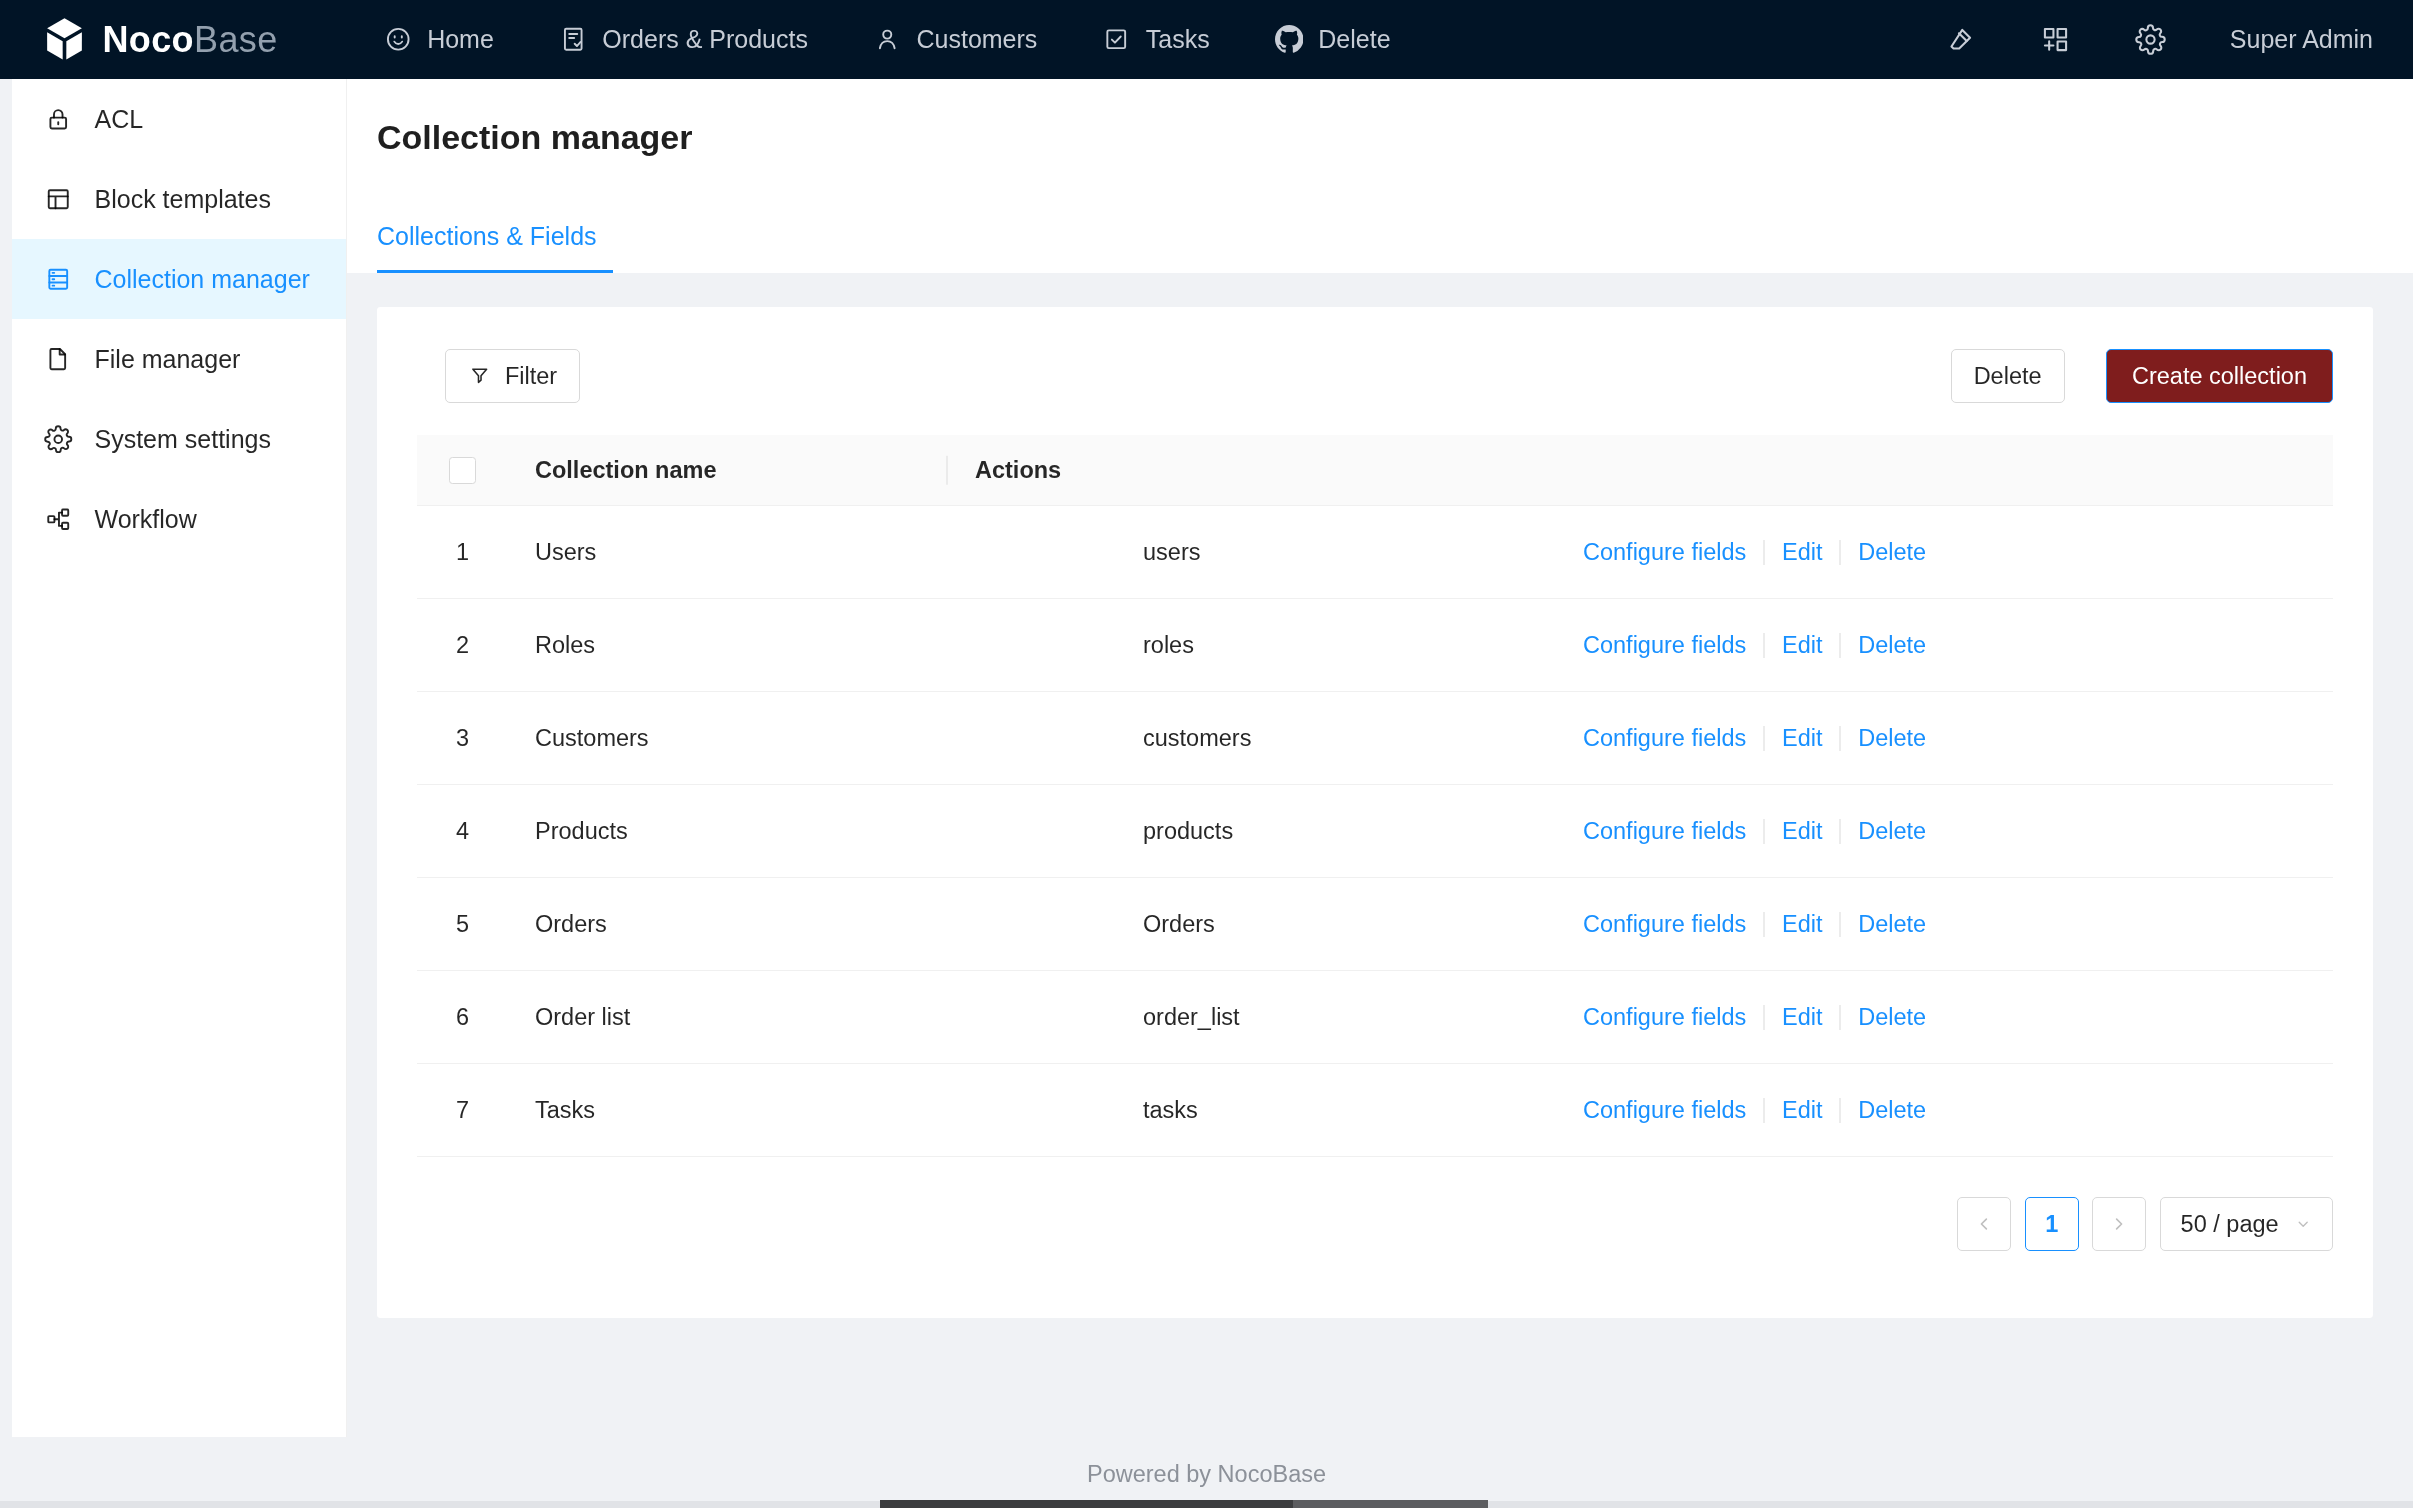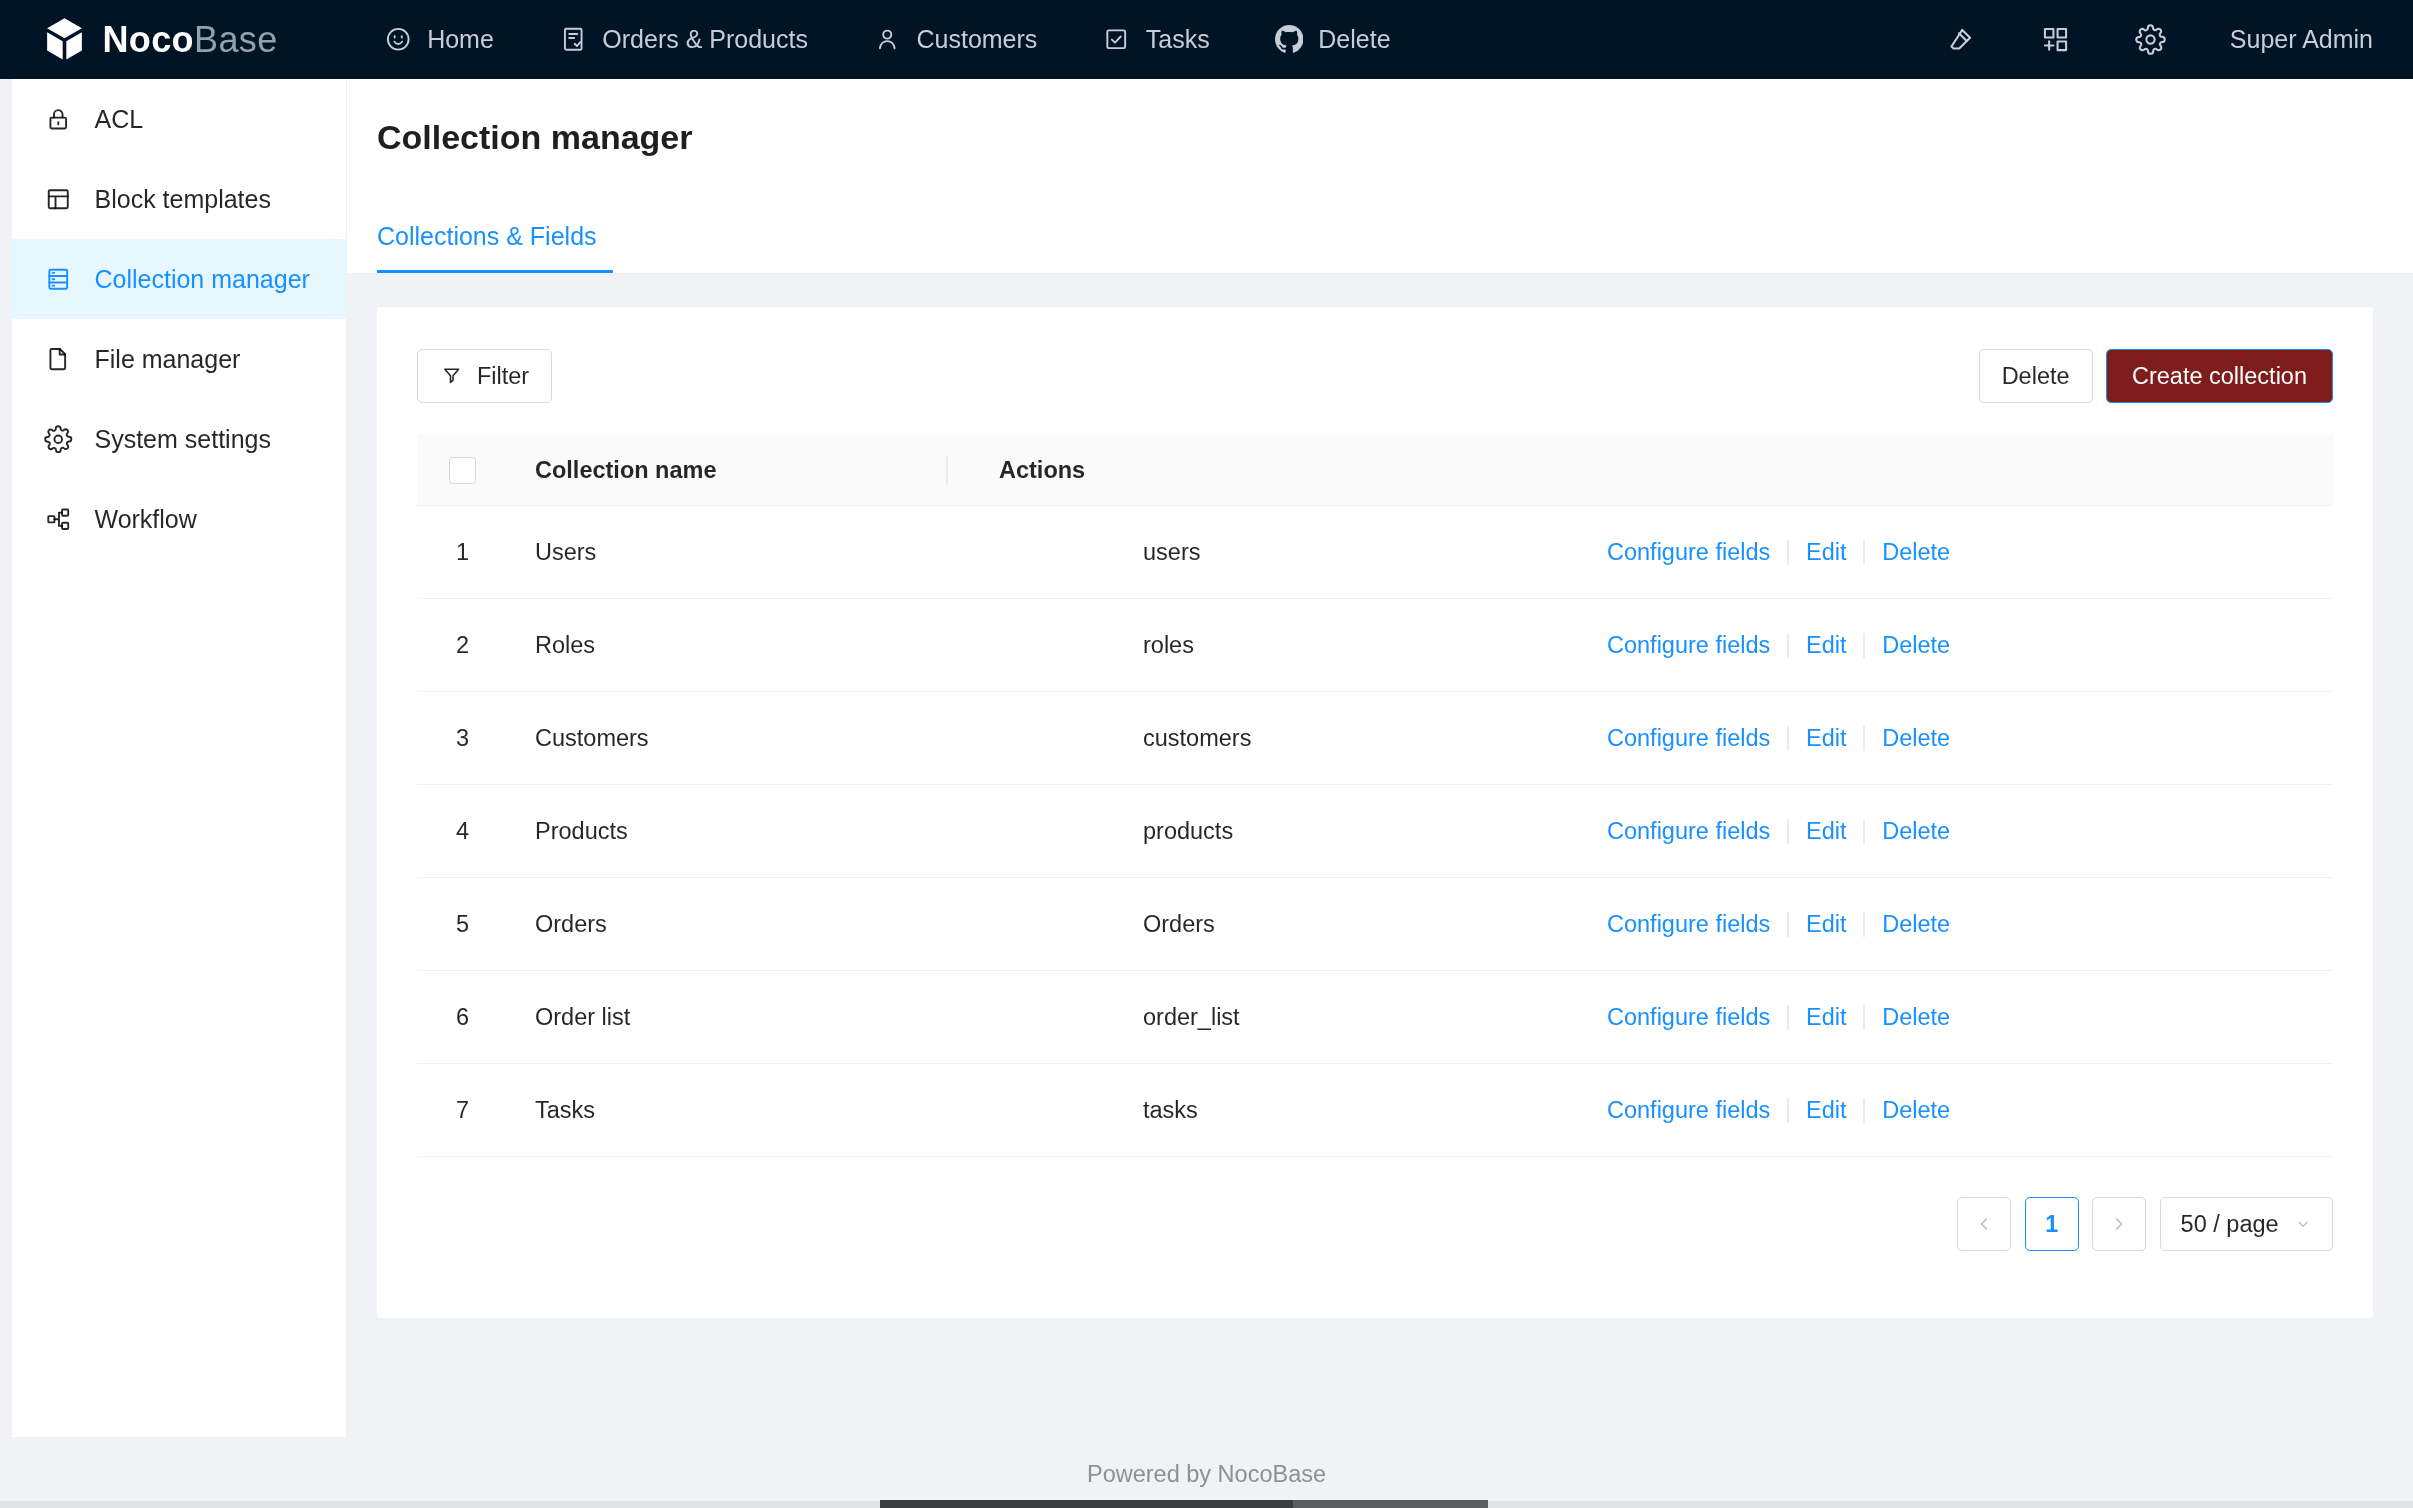--- a/index.html
+++ b/index.html
@@ -37,32 +37,32 @@
   .tab{position:absolute;bottom:0;left:42px;font-size:25px;color:#1890ff;padding-bottom:22px;cursor:pointer;margin-top:32px;}
   .tab-ink{position:absolute;bottom:0;left:42px;width:236px;height:3.4px;background:#1890ff;}
 
   .content{position:absolute;top:194px;left:0;right:0;bottom:0;}
   .card{position:absolute;left:42px;right:40px;top:34px;height:1011px;background:#ffffff;
         border-radius:3.4px;padding:42px 40px;box-sizing:border-box;}
 
   .toolbar{display:flex;align-items:center;margin-bottom:32px;}
   .btn{display:inline-flex;align-items:center;justify-content:center;gap:13.4px;height:54px;
        border:1.7px solid #d9d9d9;border-radius:5px;background:#ffffff;font-size:23.5px;
-       color:rgba(0,0,0,.85);padding:0 22px;cursor:pointer;font-family:inherit;white-space:nowrap;}
+       color:rgba(0,0,0,.85);padding:0 22px;cursor:pointer;font-family:inherit;white-space:nowrap;margin-left:28px;}
   .btn svg{width:23.5px;height:23.5px;}
   .btn-primary{background:#7f1d1d;border-color:#1890ff;color:#ffffff;padding:0 25px;}
   .toolbar-right{margin-left:auto;display:flex;gap:13.4px;}
 
   
   .tr{display:flex;align-items:center;height:92px;border-bottom:1.7px solid #f0f0f0;font-size:23.5px;}
   .thead{height:70px;background:#fafafa;font-weight:700;}
   .col-check{width:91px;display:flex;justify-content:center;align-items:center;flex:none;}
   .col-display{width:608px;padding-left:27px;box-sizing:border-box;position:relative;flex:none;}
   .col-name{width:440px;padding-left:27px;box-sizing:border-box;position:relative;flex:none;}
-  .col-actions{flex:1;padding-left:27px;box-sizing:border-box;display:flex;align-items:center;margin-left:24px;}
+  .col-actions{flex:1;padding-left:27px;box-sizing:border-box;display:flex;align-items:center;}
   .thead .col-display::after,.thead .col-name::after{content:"";position:absolute;right:0;top:50%;
        transform:translateY(-50%);width:1.7px;height:28.5px;background:rgba(5,5,5,.06);}
   .checkbox{width:27px;height:27px;border:1.7px solid #d9d9d9;border-radius:3.4px;background:#fff;cursor:pointer;box-sizing:border-box;}
   .link{color:#1890ff;cursor:pointer;white-space:nowrap;}
   .action-sep{width:1.7px;height:25px;background:#ececec;margin:0 17px;flex:none;}
 
   
   .pager{display:flex;justify-content:flex-end;align-items:center;gap:13.4px;margin-top:40px;}
   .page-btn{width:54px;height:54px;border:1.7px solid #d9d9d9;border-radius:5px;background:#fff;
             display:flex;align-items:center;justify-content:center;color:rgba(0,0,0,.25);

